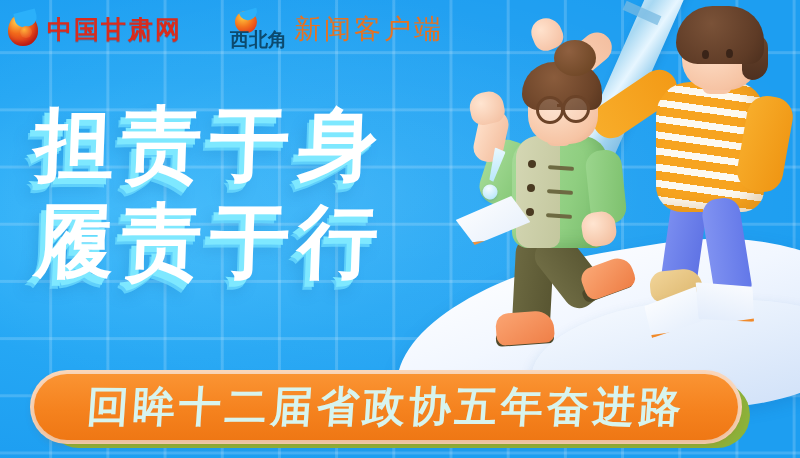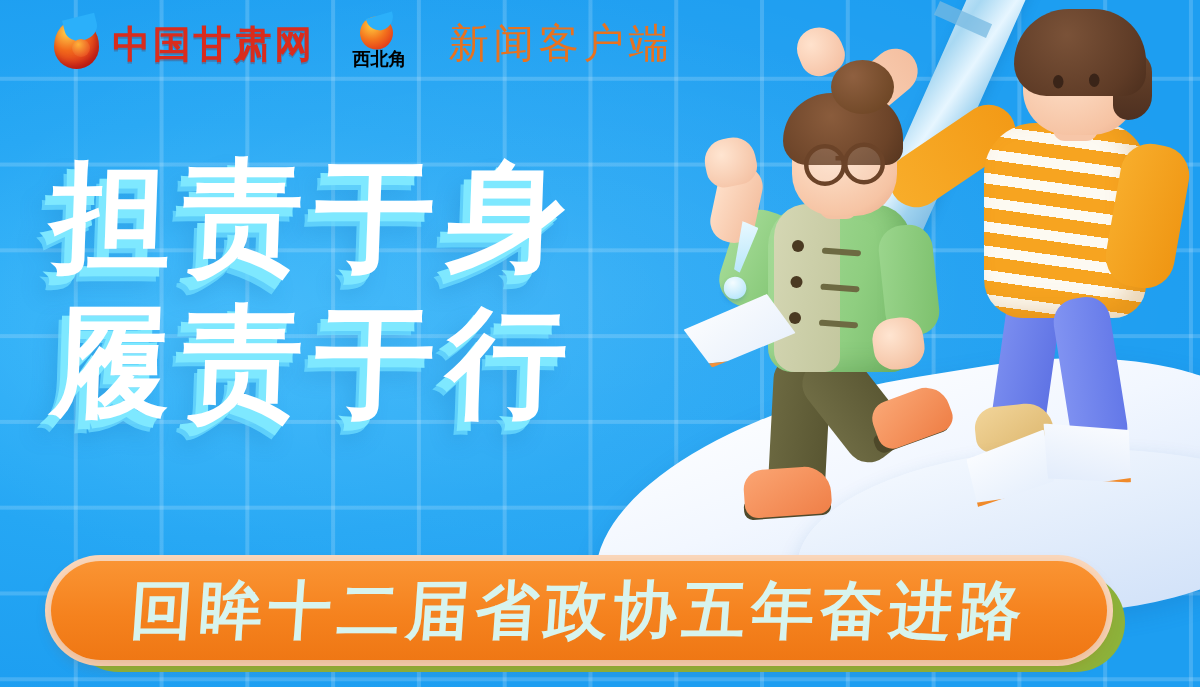--- a/index.html
+++ b/index.html
@@ -41,22 +41,23 @@
   }
 
   
   .header {
     position: absolute;
     top: 0; left: 0;
     width: 800px;
     height: 58px;
     display: flex;
     align-items: center;
-    padding-left: 34px;
+    padding-left: 6px;
     box-sizing: border-box;
+    gap: 23px;
   }
   .logo-block {
     display: flex;
     align-items: center;
   }
   .gs-mark {
     position: relative;
     width: 34px;
     height: 38px;
     margin-right: 7px;
@@ -121,23 +122,23 @@
   }
   .xbj-mark .xcut {
     position: absolute;
     left: 9px; top: 0px;
     width: 18px; height: 10px;
     border-radius: 0 0 14px 14px;
     background: #2bb0fa;
     transform: rotate(-16deg);
   }
   .xbj-text {
-    font-size: 12px;
+    font-size: 19px;
     font-weight: bold;
-    color: #000000;
+    color: #0c4a6e;
     letter-spacing: 0px;
     line-height: 18px;
     position: absolute;
     left: -1px;
     bottom: 0px;
     white-space: nowrap;
     font-family: "DejaVu Sans", "Liberation Sans", sans-serif;
   }
   .app-name {
     font-size: 27px;

